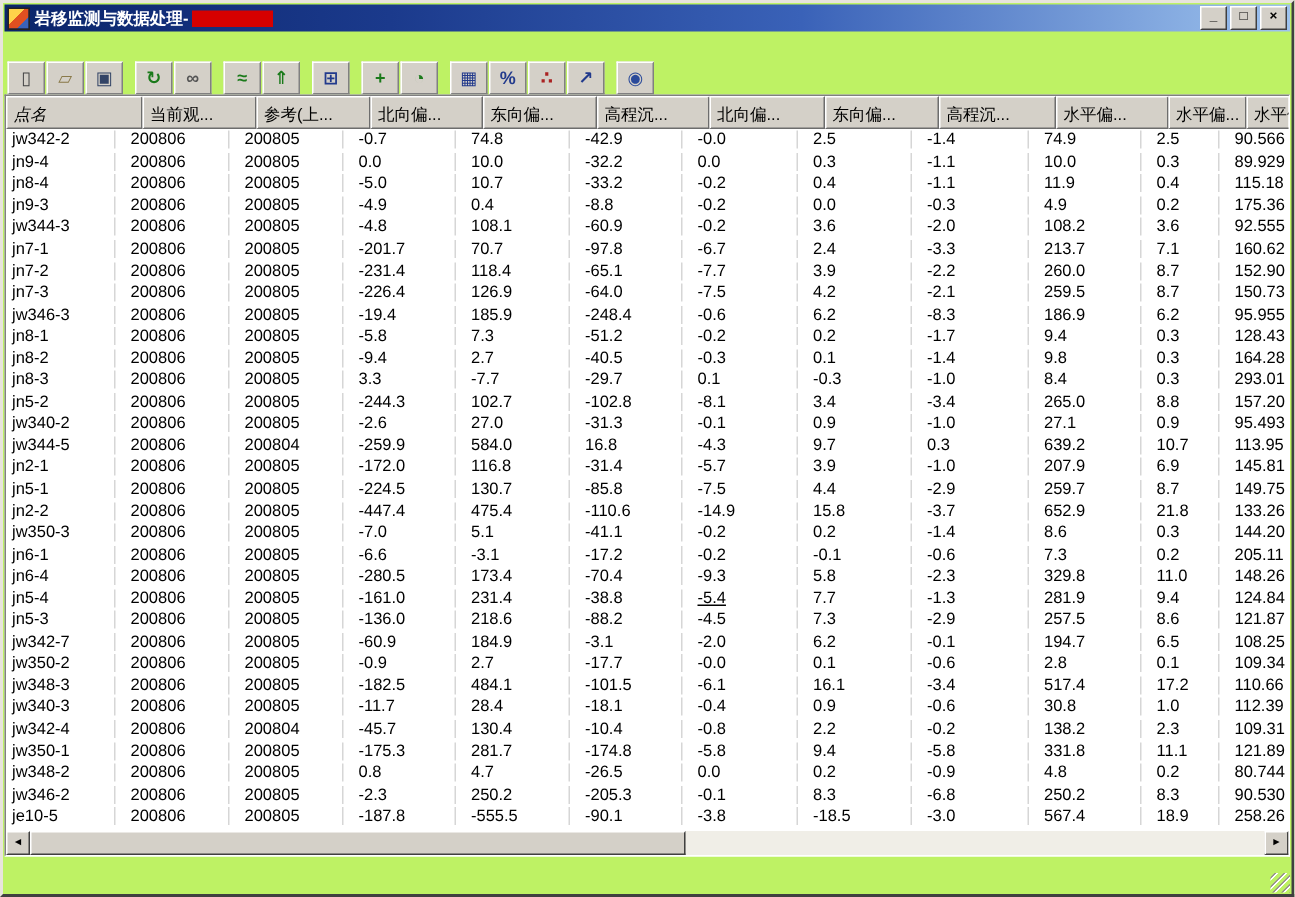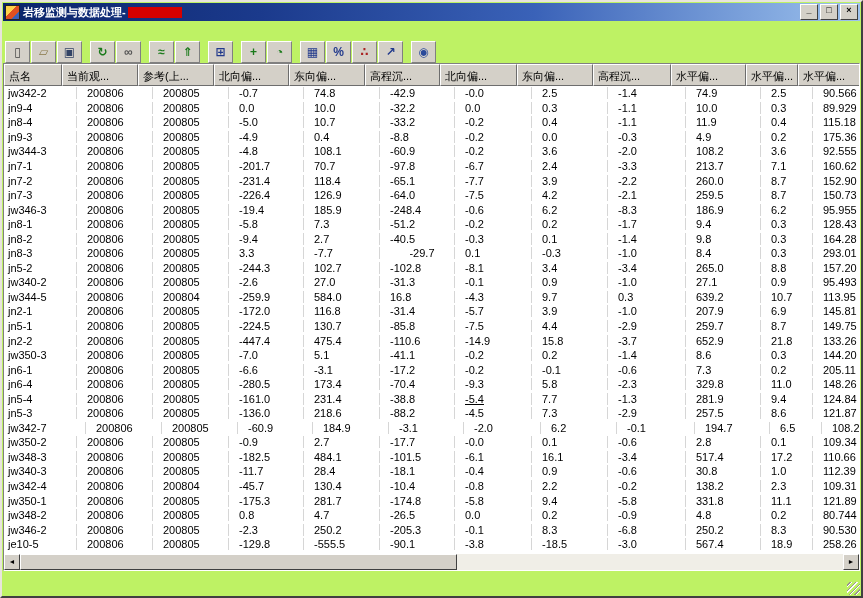--- a/index.html
+++ b/index.html
@@ -126,21 +126,21 @@
         <span class="glyph" style="color: rgb(34, 58, 140);">↗</span>
       </div>
       <div class="tool-gap"></div>
       <div class="tool-btn">
         <span class="glyph" style="color: rgb(42, 74, 154);">◉</span>
       </div>
     </div>
 
   <div class="grid">
     <div class="header-row">
-        <div class="hcell" style="width: 58px;">点名</div>
+        <div class="hcell" style="width: 91px; font-style: italic;">点名</div>
         <div class="hcell" style="width: 76px;">当前观...</div>
         <div class="hcell" style="width: 76px;">参考(上...</div>
         <div class="hcell" style="width: 75px;">北向偏...</div>
         <div class="hcell" style="width: 76px;">东向偏...</div>
         <div class="hcell" style="width: 75px;">高程沉...</div>
         <div class="hcell" style="width: 77px;">北向偏...</div>
         <div class="hcell" style="width: 76px;">东向偏...</div>
         <div class="hcell" style="width: 78px;">高程沉...</div>
         <div class="hcell" style="width: 75px;">水平偏...</div>
         <div class="hcell" style="width: 52px;">水平偏...</div>
@@ -300,21 +300,21 @@
           <div class="cell" style="width: 75px;">9.8</div>
           <div class="cell" style="width: 52px;">0.3</div>
           <div class="cell" style="width: 80px;">164.28</div>
         </div>
         <div class="row">
           <div class="cell first" style="width: 73px;">jn8-3</div>
           <div class="cell" style="width: 76px;">200806</div>
           <div class="cell" style="width: 76px;">200805</div>
           <div class="cell" style="width: 75px;">3.3</div>
           <div class="cell" style="width: 76px;">-7.7</div>
-          <div class="cell" style="width: 75px; text-align: center;">-29.7</div>
+          <div class="cell" style="width: 75px;">-29.7</div>
           <div class="cell" style="width: 77px;">0.1</div>
           <div class="cell" style="width: 76px;">-0.3</div>
           <div class="cell" style="width: 78px;">-1.0</div>
           <div class="cell" style="width: 75px;">8.4</div>
           <div class="cell" style="width: 52px;">0.3</div>
           <div class="cell" style="width: 80px;">293.01</div>
         </div>
         <div class="row">
           <div class="cell first" style="width: 73px;">jn5-2</div>
           <div class="cell" style="width: 76px;">200806</div>
@@ -463,21 +463,21 @@
           <div class="cell" style="width: 76px;">218.6</div>
           <div class="cell" style="width: 75px;">-88.2</div>
           <div class="cell" style="width: 77px;">-4.5</div>
           <div class="cell" style="width: 76px;">7.3</div>
           <div class="cell" style="width: 78px;">-2.9</div>
           <div class="cell" style="width: 75px;">257.5</div>
           <div class="cell" style="width: 52px;">8.6</div>
           <div class="cell" style="width: 80px;">121.87</div>
         </div>
         <div class="row">
-          <div class="cell first" style="width: 82px;">jw342-7</div>
+          <div class="cell first" style="width: 73px;">jw342-7</div>
           <div class="cell" style="width: 76px;">200806</div>
           <div class="cell" style="width: 76px;">200805</div>
           <div class="cell" style="width: 75px;">-60.9</div>
           <div class="cell" style="width: 76px;">184.9</div>
           <div class="cell" style="width: 75px;">-3.1</div>
           <div class="cell" style="width: 77px;">-2.0</div>
           <div class="cell" style="width: 76px;">6.2</div>
           <div class="cell" style="width: 78px;">-0.1</div>
           <div class="cell" style="width: 75px;">194.7</div>
           <div class="cell" style="width: 52px;">6.5</div>
@@ -578,21 +578,21 @@
           <div class="cell" style="width: 76px;">8.3</div>
           <div class="cell" style="width: 78px;">-6.8</div>
           <div class="cell" style="width: 75px;">250.2</div>
           <div class="cell" style="width: 52px;">8.3</div>
           <div class="cell" style="width: 80px;">90.530</div>
         </div>
         <div class="row">
           <div class="cell first" style="width: 73px;">je10-5</div>
           <div class="cell" style="width: 76px;">200806</div>
           <div class="cell" style="width: 76px;">200805</div>
-          <div class="cell" style="width: 75px;">-129.8</div>
+          <div class="cell" style="width: 75px;">-187.8</div>
           <div class="cell" style="width: 76px;">-555.5</div>
           <div class="cell" style="width: 75px;">-90.1</div>
           <div class="cell" style="width: 77px;">-3.8</div>
           <div class="cell" style="width: 76px;">-18.5</div>
           <div class="cell" style="width: 78px;">-3.0</div>
           <div class="cell" style="width: 75px;">567.4</div>
           <div class="cell" style="width: 52px;">18.9</div>
           <div class="cell" style="width: 80px;">258.26</div>
         </div>
       </div>

